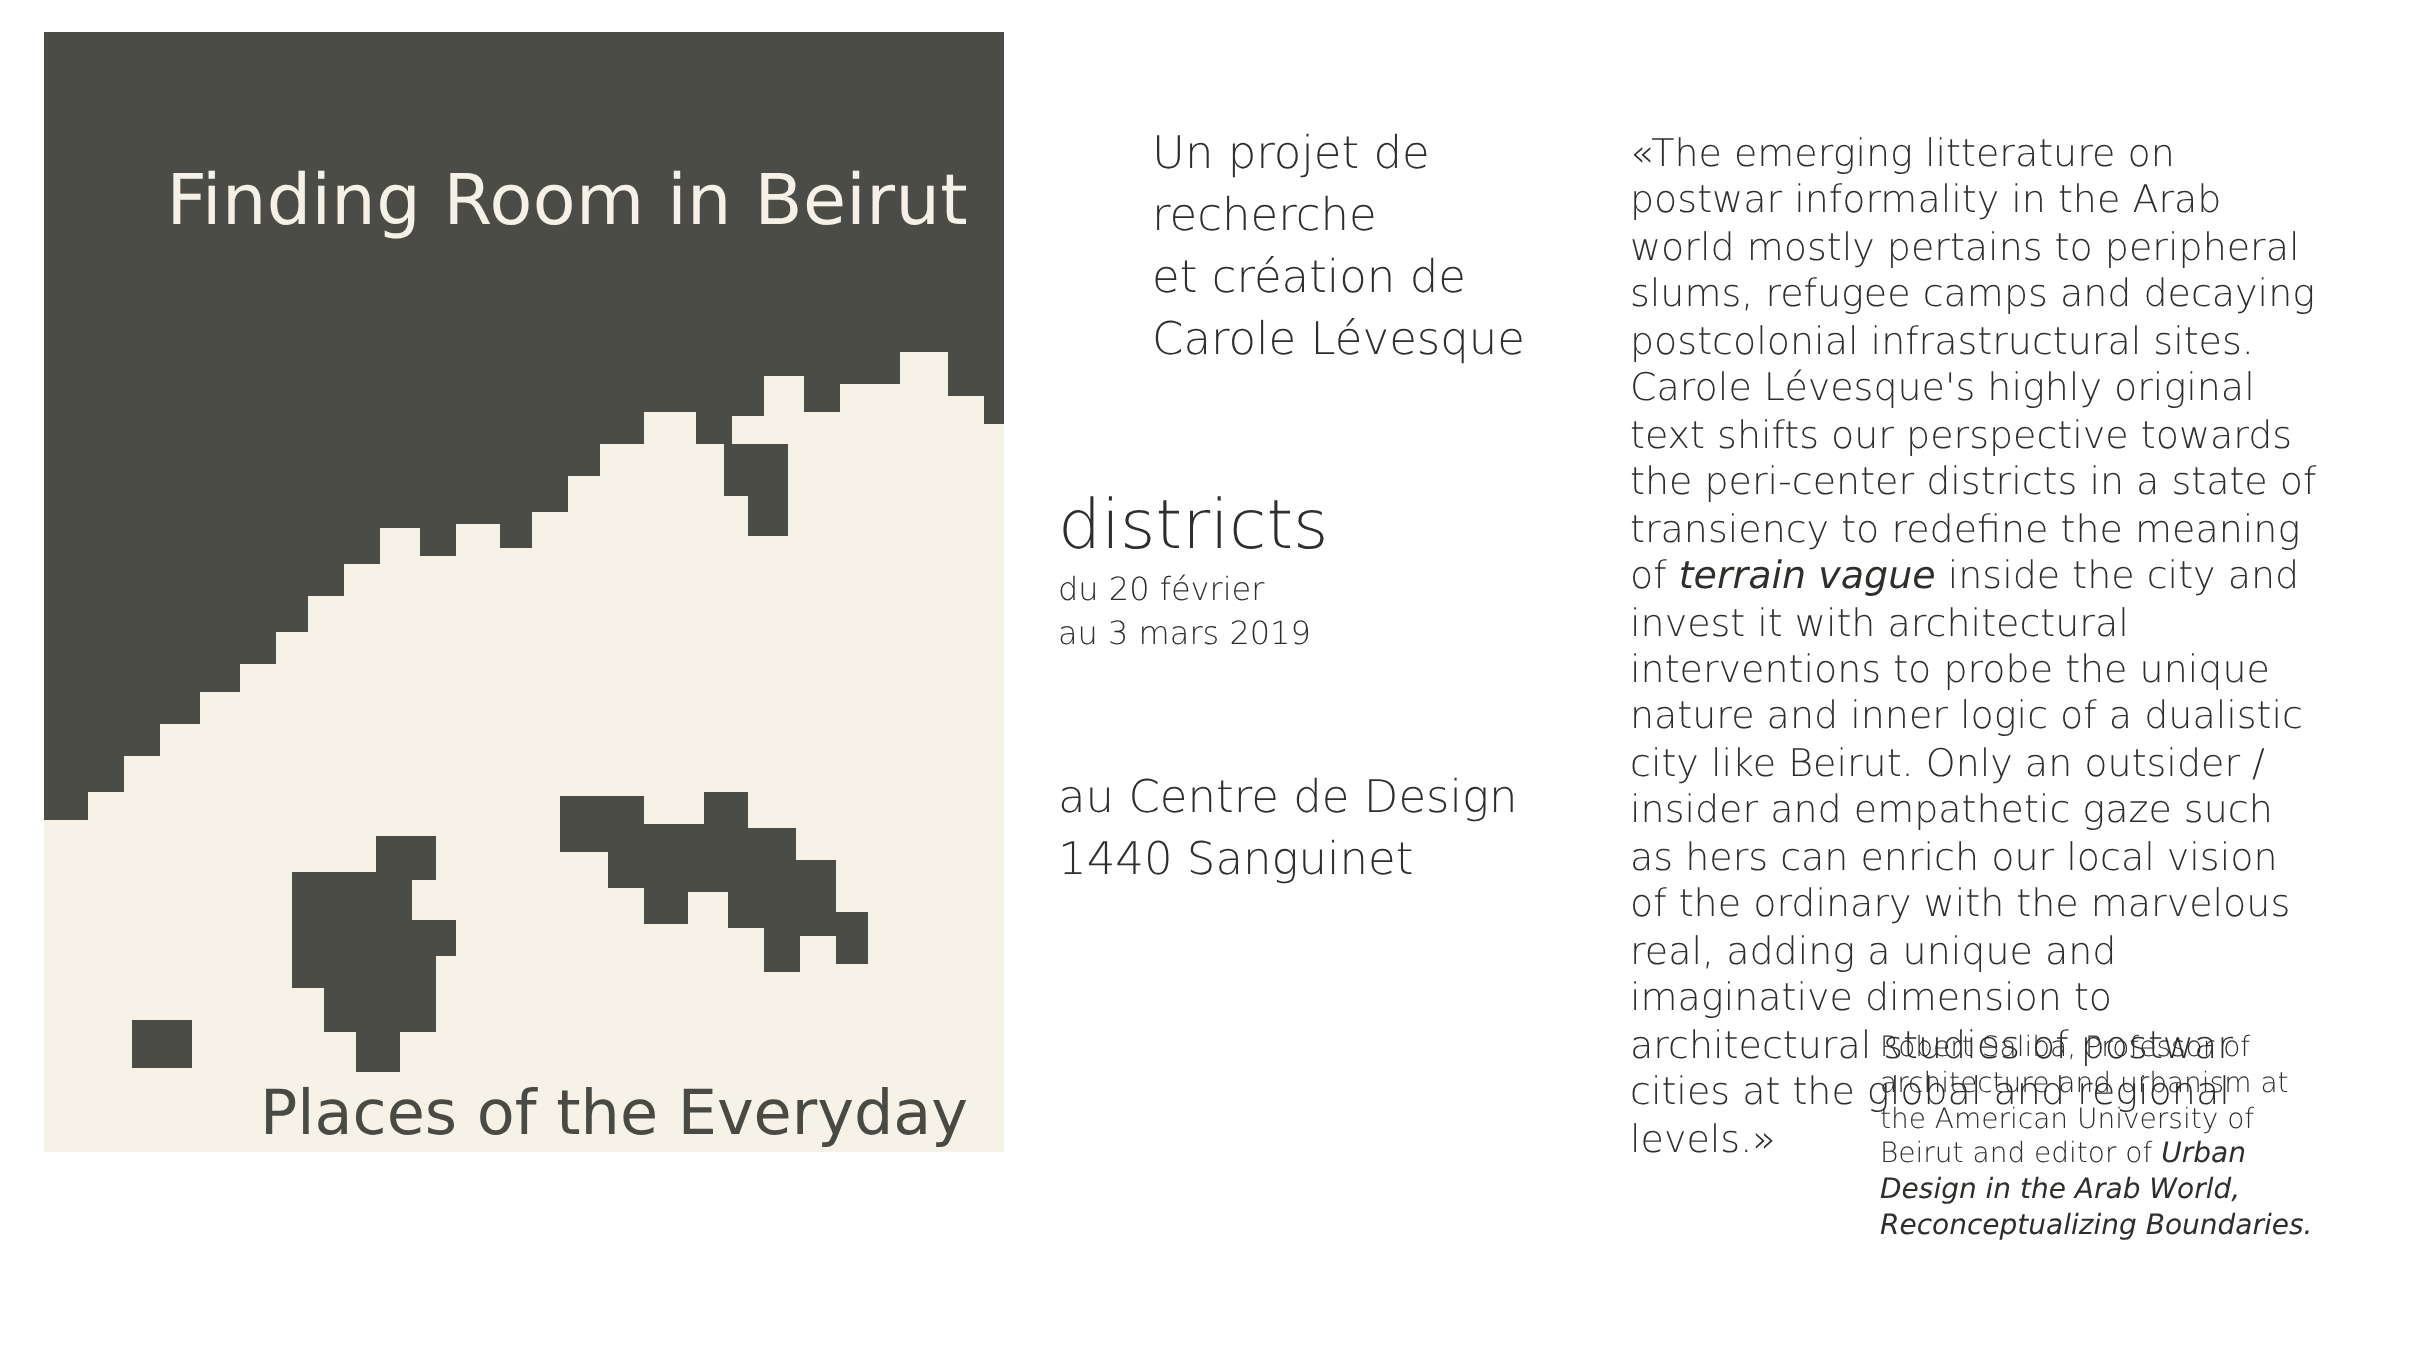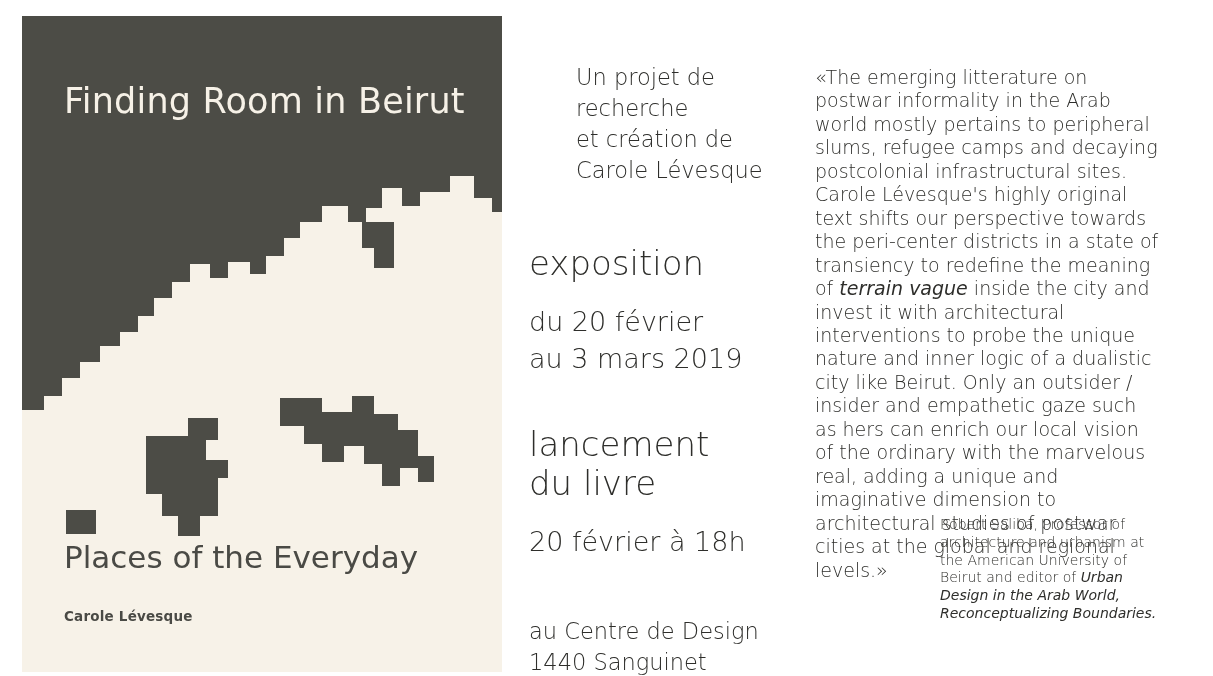--- a/index.html
+++ b/index.html
@@ -15,23 +15,24 @@
     font-family: "DejaVu Sans", sans-serif;
     overflow: hidden;
   }
 
   
   #cover {
     position: absolute;
     left: 22px;
     top: 16px;
     width: 480px;
-    height: 656px;
+    height: 560px;
     background: #f7f2e8;
     overflow: hidden;
+    text-align: right;
   }
   #cover-shape {
     position: absolute;
     left: 0;
     top: 0;
     width: 480px;
     height: 656px;
   }
   #cover-title {
     position: absolute;
@@ -81,24 +82,24 @@
     white-space: pre-line;
     margin-left: 47px;
   }
   .mid-heading {
     font-size: 34px;
     line-height: 1.14;
     font-weight: 300;
     white-space: pre-line;
   }
   .mid-detail {
-    font-size: 27px;
+    font-size: 16px;
     line-height: 1.38;
     font-weight: 300;
-    margin-top: 20px;
+    margin-top: 1px;
     white-space: pre-line;
   }
   .mid-block-2 { margin-top: 0; }
   .mid-block-3 { margin-top: 48px; }
   .mid-venue {
     margin-top: 56px;
     font-size: 22.5px;
     line-height: 1.38;
     font-weight: 300;
     white-space: pre-line;
@@ -174,30 +175,25 @@
   <div id="cover-subtitle">Places of the Everyday</div>
   <div id="cover-author">Carole Lévesque</div>
 </div>
 
 <div id="middle">
   <div class="mid-intro">Un projet de recherche
 et création de
 Carole Lévesque</div>
 
   <div class="mid-block-2">
-    <div class="mid-heading">exposition</div>
+    <div class="mid-heading">districts</div>
     <div class="mid-detail">du 20 février
 au 3 mars 2019</div>
   </div>
 
-  <div class="mid-block-3">
-    <div class="mid-heading">lancement
-du livre</div>
-    <div class="mid-detail">20 février à 18h</div>
-  </div>
 
   <div class="mid-venue">au Centre de Design
 1440 Sanguinet</div>
 </div>
 
 <div id="right">
   <div id="quote">
     <span>«The emerging litterature on postwar informality in the Arab world mostly pertains to peripheral slums, refugee camps and decaying postcolonial infrastructural sites. Carole Lévesque's highly original text shifts our perspective towards the peri-center districts in a state of transiency to redefine the meaning of </span><i>terrain vague</i><span> inside the city and invest it with architectural interventions to probe the unique nature and inner logic of a dualistic city like Beirut. Only an outsider / insider and empathetic gaze such as hers can enrich our local vision of the ordinary with the marvelous real, adding a unique and imaginative dimension to architectural studies of postwar cities at the global and regional levels.»</span>
   </div>
   <div id="attribution">

